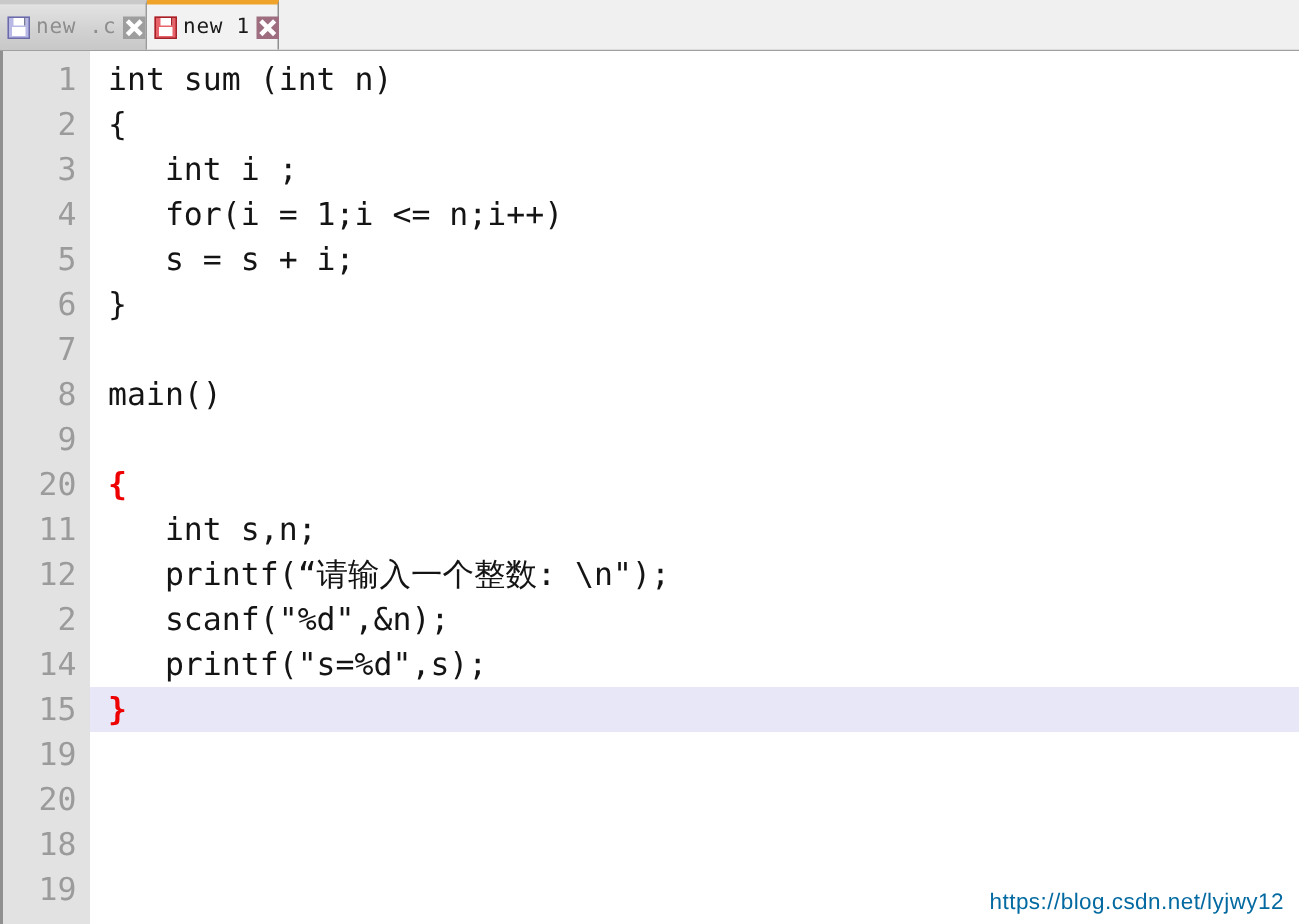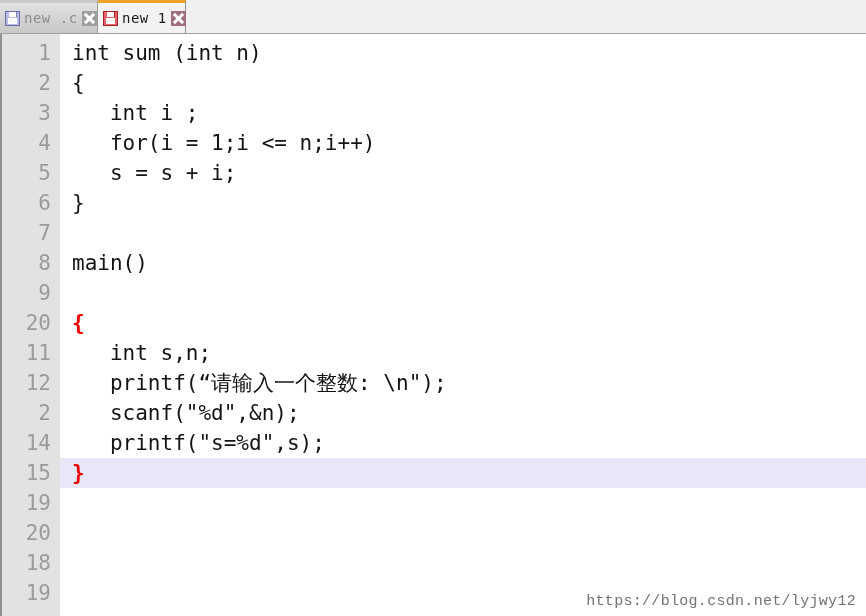--- a/index.html
+++ b/index.html
@@ -181,23 +181,23 @@
     font-weight: bold;
   }
   .codeline.current {
     background: #e7e7f8;
   }
 
   .watermark {
     position: absolute;
     right: 10px;
     bottom: 6px;
-    font-family: Liberation Mono, monospace;
+    font-family: Liberation Sans, sans-serif;
     font-size: 15px;
-    color: #737373;
+    color: #0369a1;
     letter-spacing: 0.3px;
     user-select: none;
     pointer-events: none;
     text-align: center;
   }
 </style>
 </head>
 <body>
 
 <div id="app">

